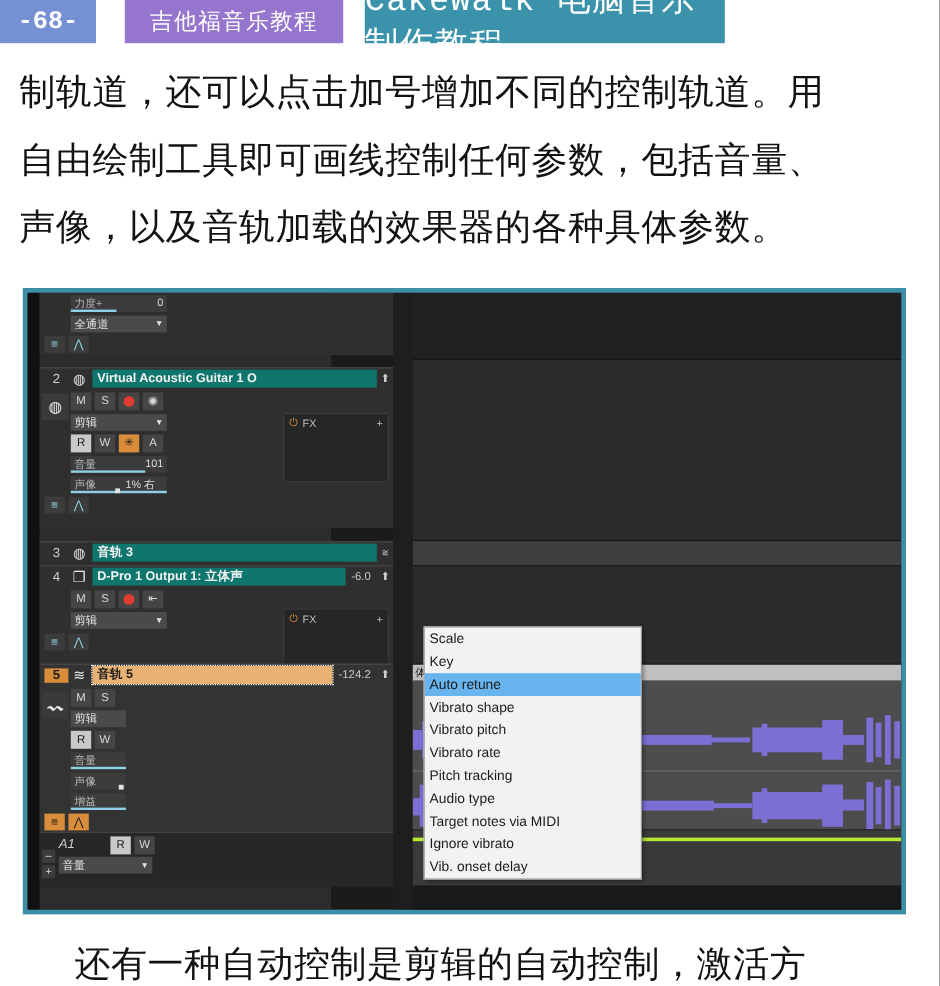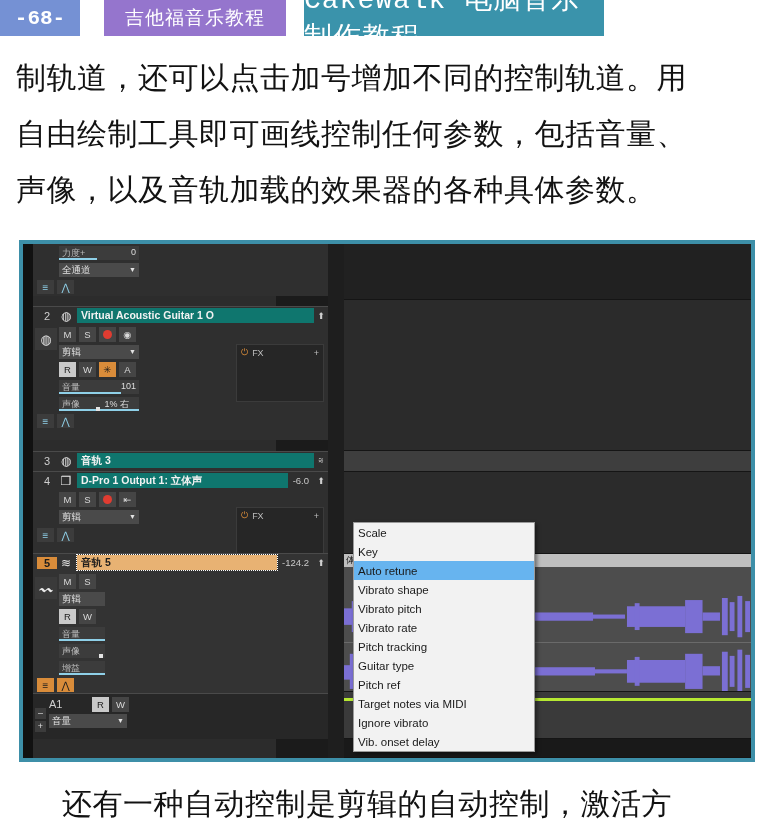--- a/index.html
+++ b/index.html
@@ -272,21 +272,21 @@
           </div>
           <div class="botico" style="margin-left:-24px;">
             <div class="bico or">≡</div>
             <div class="bico or">⋀</div>
           </div>
         </div>
       </div>
 
       <div class="trk" style="top:449px;height:46px;background:#272727;">
         <div style="display:flex;align-items:center;height:20px;padding-left:16px;gap:3px;">
-          <span style="color:#cfcfcf;font-size:11px;width:40px;">A1</span>
+          <span style="color:#cfcfcf;font-size:11px;width:40px;font-style:italic;">A1</span>
           <div class="sqb lt">R</div>
           <div class="sqb">W</div>
         </div>
         <div style="display:flex;align-items:center;padding-left:16px;gap:3px;">
           <div class="combo" style="width:78px;margin:0;">
             <span class="cv">音量</span>
             <span class="cc">▼</span>
           </div>
         </div>
         <div style="position:absolute;left:2px;top:14px;width:12px;">
@@ -392,24 +392,21 @@
       <div class="mi">
           <span>Vibrato pitch</span>
         </div>
       <div class="mi">
           <span>Vibrato rate</span>
         </div>
       <div class="mi">
           <span>Pitch tracking</span>
         </div>
       <div class="mi">
-          <span>Guitar type</span>
-        </div>
-      <div class="mi">
-          <span>Pitch ref</span>
+          <span>Audio type</span>
         </div>
       <div class="mi">
           <span>Target notes via MIDI</span>
         </div>
       <div class="mi">
           <span>Ignore vibrato</span>
         </div>
       <div class="mi">
           <span>Vib. onset delay</span>
         </div>

